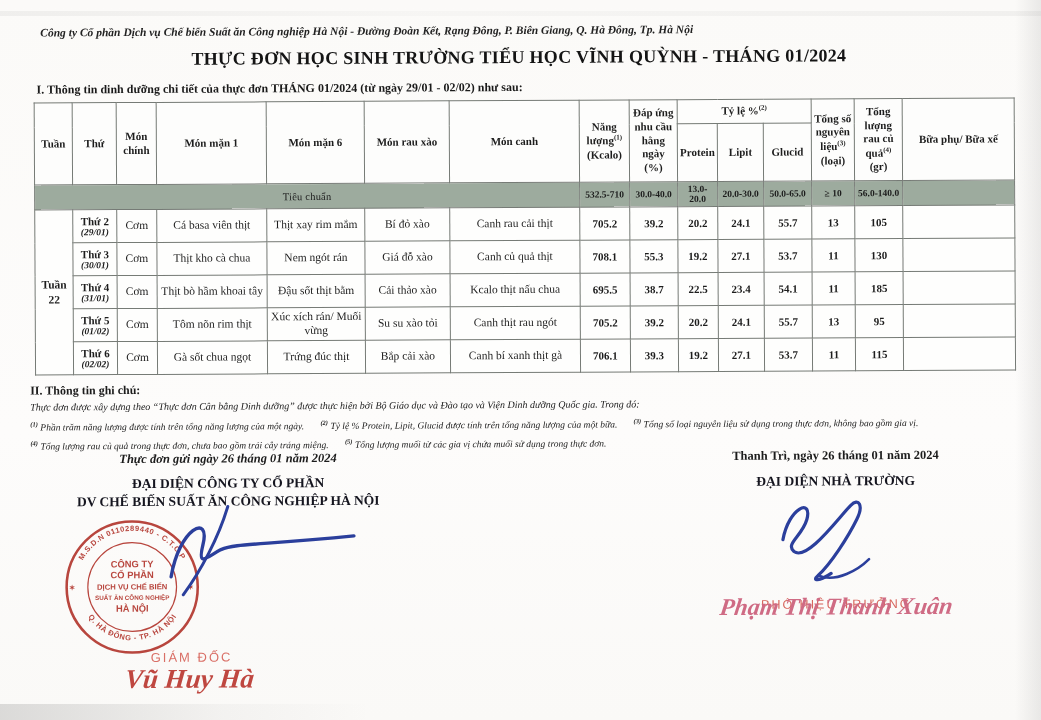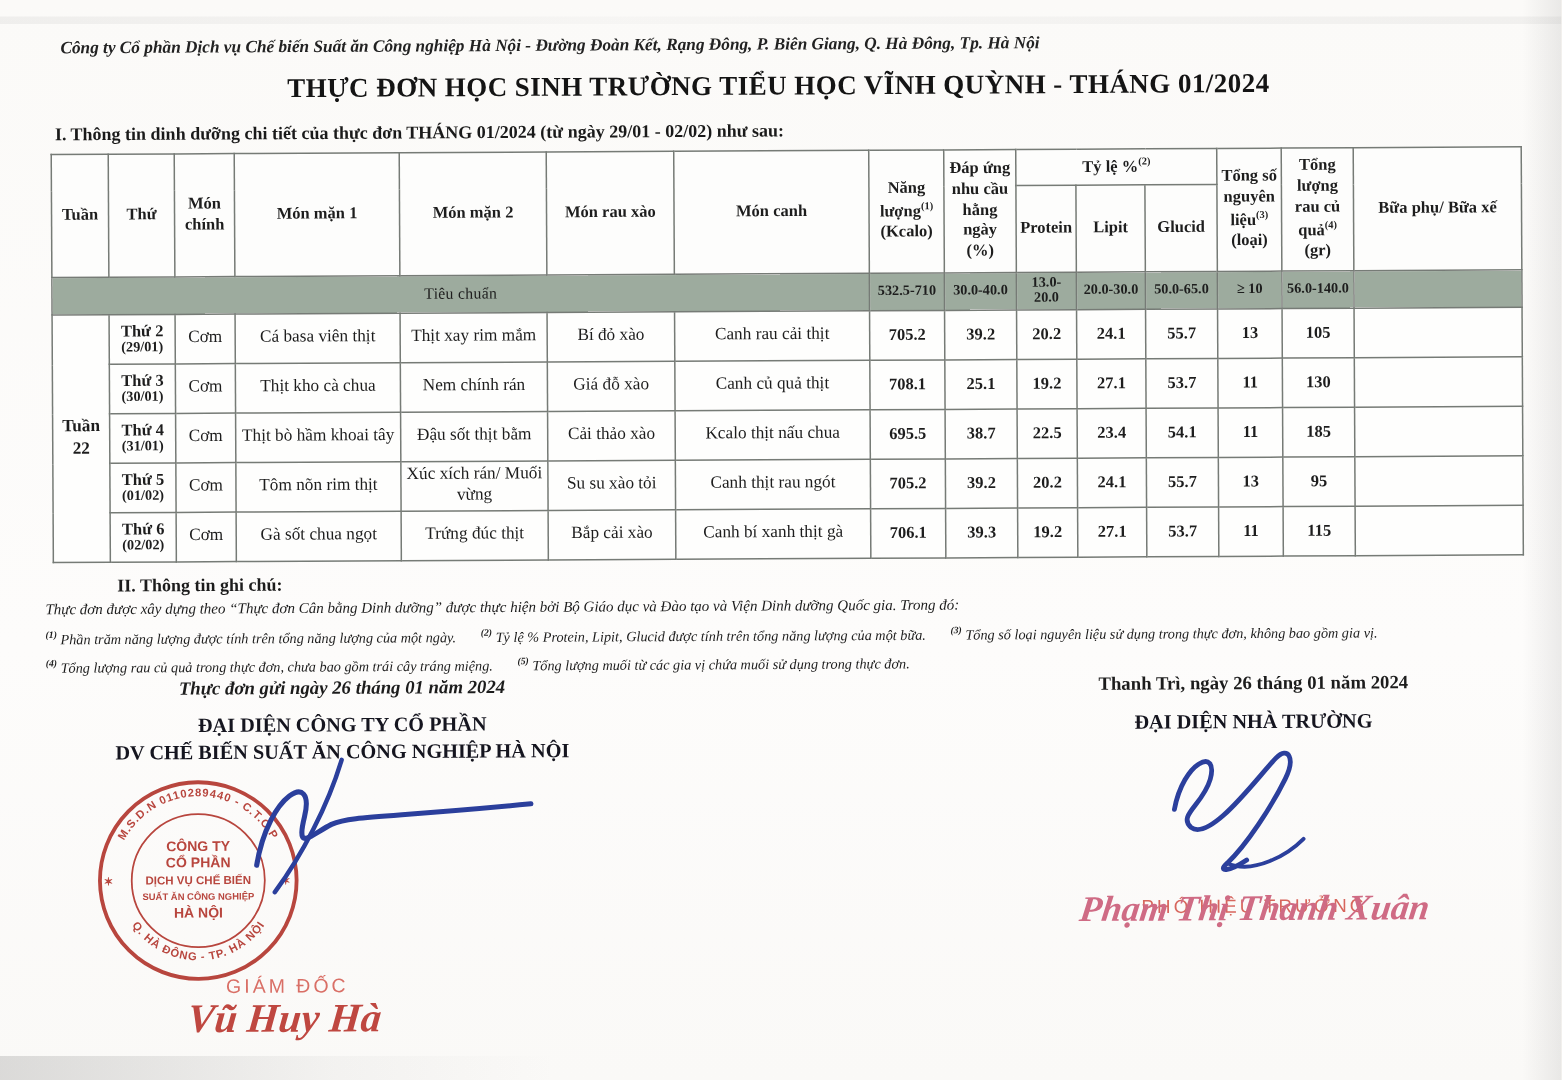--- a/index.html
+++ b/index.html
@@ -51,25 +51,25 @@
   table.menu thead th { font-weight:bold; font-size:11px; line-height:1.25; background:#fdfdfc;margin-left:32px; }
   table.menu thead tr.ratio-row th { height:58px; }
   .ratio-h { height:24px; font-size:11px; }
   sup { font-size:7px; vertical-align:super; }
   .std-row td { background:#9dab9e; height:21px; font-size:10.5px; border-color:#6f7a70; }
   .std-row .std-label { font-size:10.5px; letter-spacing:.2px; }
   .std-row .std-num { font-size:9.5px; font-weight:bold; }
   tbody td { height:33px; background:#fefefd; }
   td.week-cell { font-weight:bold; font-size:11.5px; line-height:1.3; }
   td.day-cell .day { font-weight:bold; font-size:11px; }
-  td.day-cell .date { font-weight:bold; font-size:9.5px; }
+  td.day-cell .date { font-weight:bold; font-style:italic; font-size:9.5px; }
   td.dish { font-size:11.5px; line-height:1.2; }
   td.num { font-weight:bold; font-size:11px; }
 
-  .section2-heading { position:absolute; top:381px; left:30px; font-size:12px; font-weight:bold;margin-left:48px; }
+  .section2-heading { position:absolute; top:381px; left:30px; font-size:12px; font-weight:bold; }
   .notes-intro { position:absolute; top:399px; left:30px; font-size:10px; font-style:italic; }
   .footnote-line { position:absolute; left:30px; font-size:9.5px; font-style:italic; white-space:nowrap; }
   .footnote-line.l1 { top:418px; }
   .footnote-line.l2 { top:437px; }
   .footnote { margin-right:14px; }
   .fn-sup { font-size:6.5px; font-weight:bold; }
 
   .sig-left { position:absolute; top:450px; left:55px; width:345px; text-align:center; }
   .sent-line { font-size:12.5px; font-weight:bold; font-style:italic; margin-bottom:8px; }
   .rep1, .rep2 { font-size:13.5px; font-weight:bold; line-height:1.3; color:#15151f; }
@@ -125,21 +125,21 @@
         <col style="width:43px">
           <col style="width:48px">
           <col style="width:112px">
       </colgroup>
       <thead>
         <tr>
           <th rowspan="2">Tuần</th>
           <th rowspan="2">Thứ</th>
           <th rowspan="2">Món chính</th>
           <th rowspan="2">Món mặn 1</th>
-          <th rowspan="2">Món mặn 2</th>
+          <th rowspan="2">Món mặn 6</th>
           <th rowspan="2">Món rau xào</th>
           <th rowspan="2">Món canh</th>
           <th rowspan="2">
             <span>Năng lượng</span><sup>(1)</sup>
             <div><span>(Kcalo)</span></div>
           </th>
           <th rowspan="2">
             <span>Đáp ứng nhu cầu hằng ngày</span>
             <div><span>(%)</span></div>
           </th>
@@ -197,25 +197,25 @@
             <td class="num">105</td>
             <td class="extra"></td>
           </tr>
           <tr>
             <td class="day-cell">
               <div class="day">Thứ 3</div>
               <div class="date">(30/01)</div>
             </td>
             <td class="dish">Cơm</td>
             <td class="dish">Thịt kho cà chua</td>
-            <td class="dish">Nem chính rán</td>
+            <td class="dish">Nem ngót rán</td>
             <td class="dish">Giá đỗ xào</td>
             <td class="dish">Canh củ quả thịt</td>
             <td class="num">708.1</td>
-            <td class="num">25.1</td>
+            <td class="num">55.3</td>
             <td class="num">19.2</td>
             <td class="num">27.1</td>
             <td class="num">53.7</td>
             <td class="num">11</td>
             <td class="num">130</td>
             <td class="extra"></td>
           </tr>
           <tr>
             <td class="day-cell">
               <div class="day">Thứ 4</div>

